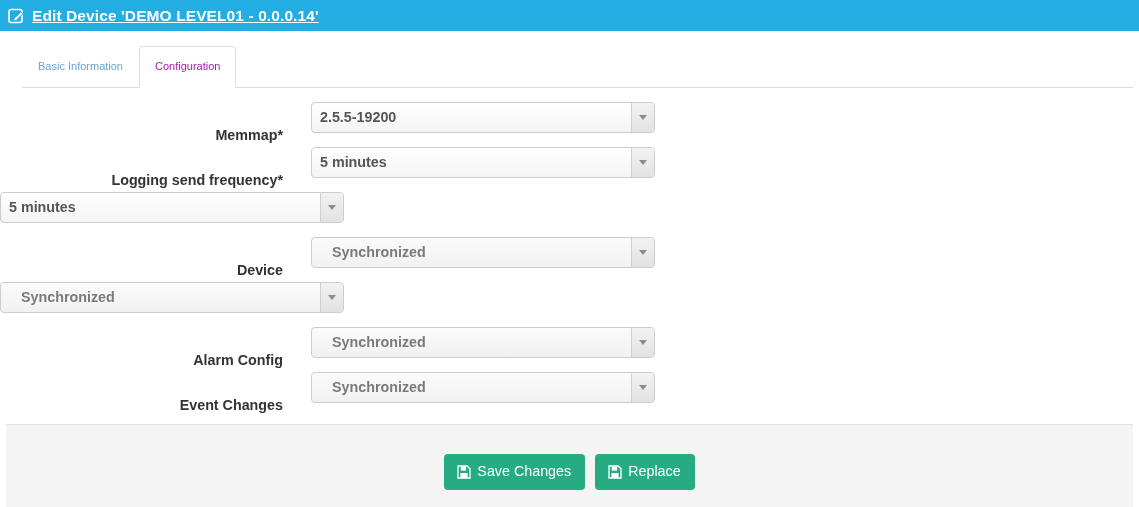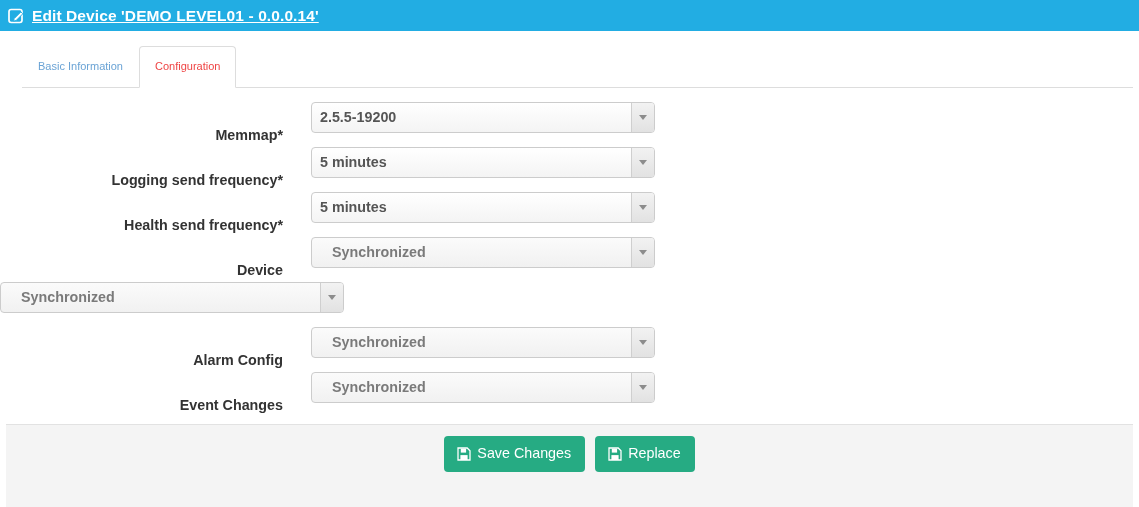--- a/index.html
+++ b/index.html
@@ -61,21 +61,21 @@
     line-height: 19px;
     color: #6aa3d5;
     border: 1px solid transparent;
     border-radius: 4px 4px 0 0;
     cursor: pointer;
     background: transparent;
     white-space: nowrap;
     text-align: center;
   }
   .tab.active {
-    color: #ef4444;
+    color: #a21caf;
     background: #ffffff;
     border-color: #dddddd;
     border-bottom-color: #ffffff;
     cursor: default;
   }
 
   
   .form-body {
     padding: 14px 0 0 0;
   }
@@ -147,21 +147,21 @@
     position: absolute;
     left: 6px;
     right: 6px;
     top: 424px;
     bottom: 0;
     background: #f4f4f4;
     border-top: 1px solid #e2e2e2;
     display: flex;
     justify-content: center;
     align-items: flex-start;
-    padding-top: 11px;
+    padding-top: 29px;
     gap: 10px;
   }
   .btn {
     display: inline-flex;
     align-items: center;
     gap: 6px;
     background: #26ab83;
     color: #ffffff;
     border: none;
     border-radius: 4px;
@@ -209,21 +209,20 @@
     <div class="form-label">Logging send frequency*</div>
     <div class="select-wrap">
       <div class="select-value">5 minutes</div>
       <div class="select-arrow">
           <i></i>
         </div>
     </div>
   </div>
 
   <div class="form-row">
-    <div class="form-label">Health send frequency*</div>
     <div class="select-wrap">
       <div class="select-value">5 minutes</div>
       <div class="select-arrow">
           <i></i>
         </div>
     </div>
   </div>
 
   <div class="form-row">
     <div class="form-label">Device</div>

